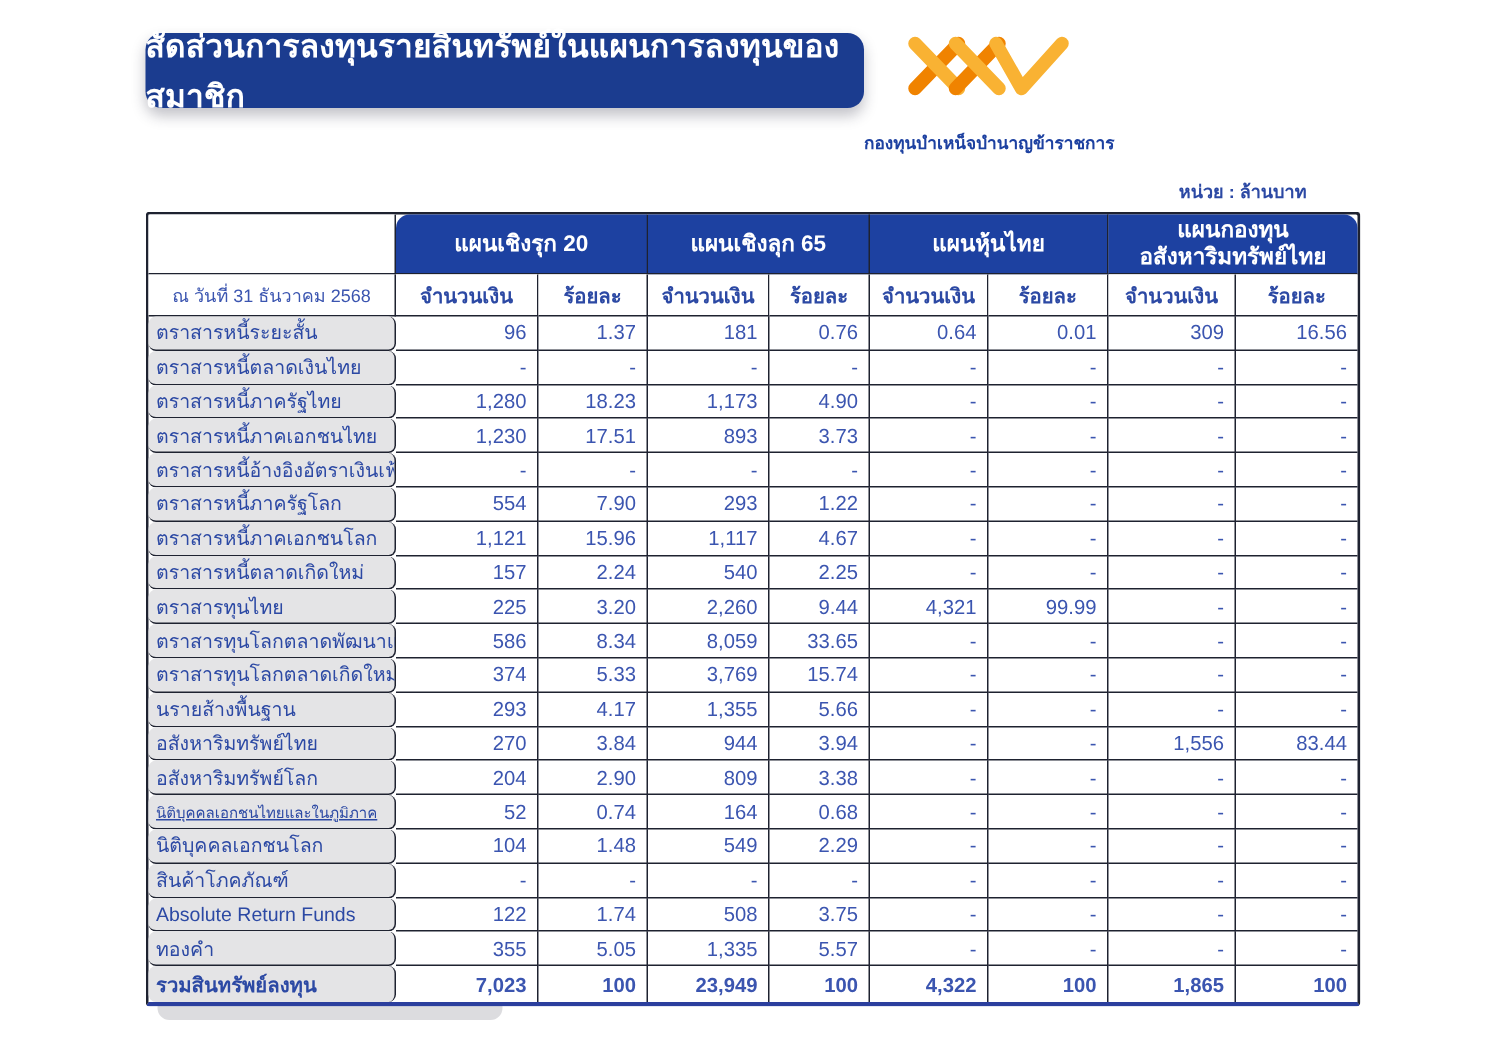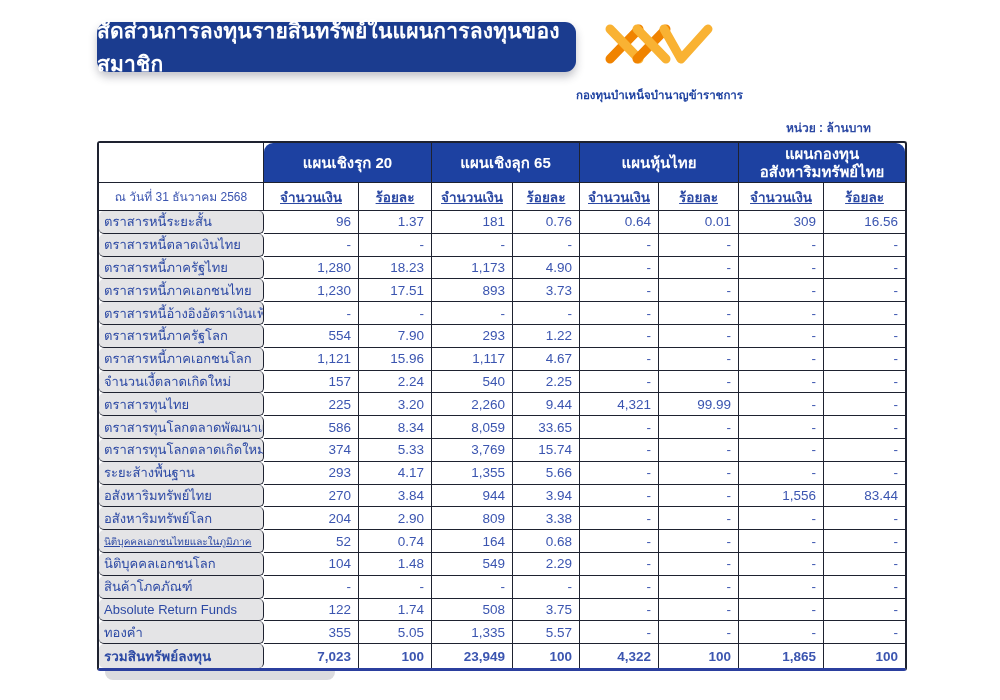--- a/index.html
+++ b/index.html
@@ -61,21 +61,21 @@
     color:#ffffff;font-weight:bold;font-size:15px;
     height:40px;text-align:center;vertical-align:middle;line-height:1.15;
     padding:2px 4px;
   }
   .plan.first{border-radius:9px 0 0 0;margin-top:32px;}
   .plan.last{border-radius:0 9px 0 0;}
   .corner{background:#ffffff;}
   .sub{
     height:28px;background:#ffffff;
     color:var(--c-label-text);font-weight:bold;font-size:13.5px;
-    text-align:center;vertical-align:middle;text-decoration:underline;
+    text-align:center;vertical-align:middle;
   }
   .asof{
     height:28px;background:#ffffff;
     color:var(--c-cell-text);font-weight:normal;font-size:12px;
     text-align:center;vertical-align:middle;
   }
   tbody th.rlabel, tfoot th.rlabel{
     background:var(--c-label-bg);
     color:var(--c-label-text);
     font-weight:normal;font-size:13px;
@@ -225,21 +225,21 @@
             <td>1,121</td>
             <td>15.96</td>
             <td>1,117</td>
             <td>4.67</td>
             <td>-</td>
             <td>-</td>
             <td>-</td>
             <td>-</td>
           </tr>
           <tr>
-            <th class="rlabel">จำนวนเงี้ตลาดเกิดใหม่</th>
+            <th class="rlabel">ตราสารหนี้ตลาดเกิดใหม่</th>
             <td>157</td>
             <td>2.24</td>
             <td>540</td>
             <td>2.25</td>
             <td>-</td>
             <td>-</td>
             <td>-</td>
             <td>-</td>
           </tr>
           <tr>
@@ -269,21 +269,21 @@
             <td>374</td>
             <td>5.33</td>
             <td>3,769</td>
             <td>15.74</td>
             <td>-</td>
             <td>-</td>
             <td>-</td>
             <td>-</td>
           </tr>
           <tr>
-            <th class="rlabel">ระยะส้างพื้นฐาน</th>
+            <th class="rlabel">นรายส้างพื้นฐาน</th>
             <td>293</td>
             <td>4.17</td>
             <td>1,355</td>
             <td>5.66</td>
             <td>-</td>
             <td>-</td>
             <td>-</td>
             <td>-</td>
           </tr>
           <tr>

